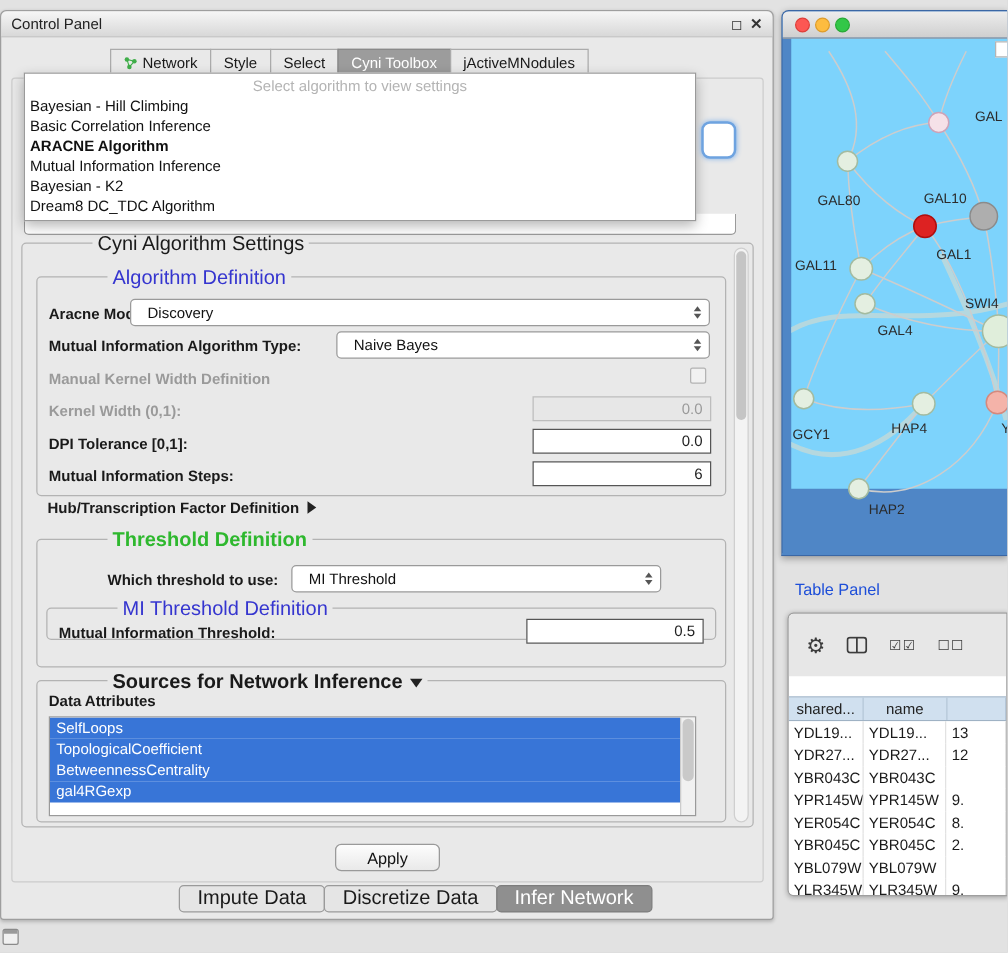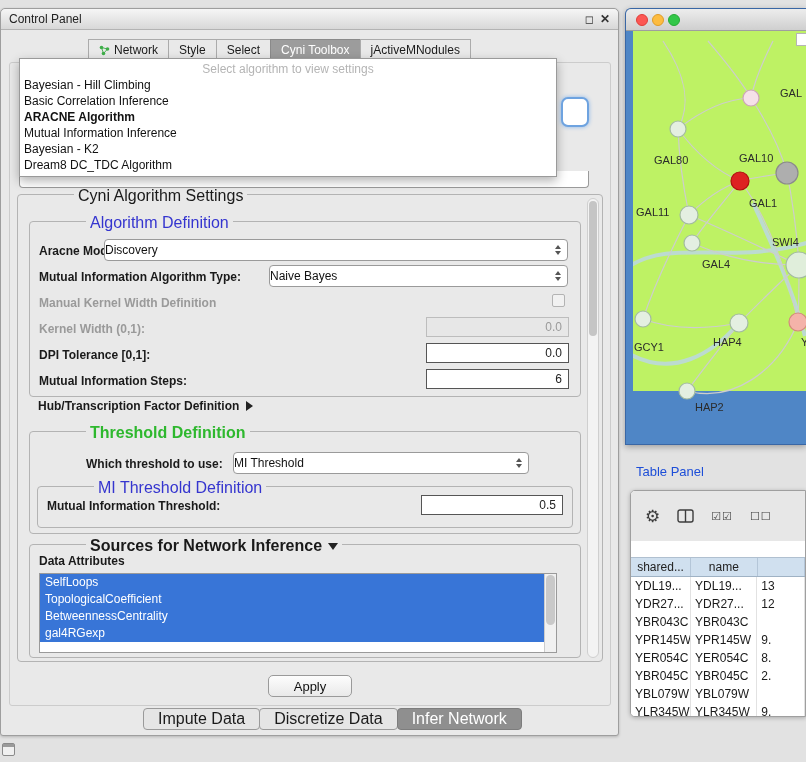--- a/index.html
+++ b/index.html
@@ -51,41 +51,41 @@
   .vscroll { position:absolute; right:3px; top:3px; bottom:3px; width:12px;
         background:#f3f3f3; border:1px solid #cfcfcf; border-radius:6px; }
   .vthumb { position:absolute; left:1px; right:1px; top:2px; height:135px;
         background:#c5c5c5; border-radius:5px; }
   .algdef-group { left:11px; top:26px; width:552px; height:176px; }
   .blue-title { color:#3535cf; font-weight:normal; }
   .green-title { color:#2eb82e; font-weight:bold; }
   .form-label { position:absolute; font-weight:bold; line-height:16px; white-space:nowrap; }
   .form-label.disabled { color:#9a9a9a; }
   .combo { position:absolute; display:flex; align-items:center; background:#fff;
-        border:1px solid #9a9a9a; border-radius:4px; padding:0 6px 0 0; height:22px; }
+        border:1px solid #9a9a9a; border-radius:4px; padding:0 6px 0 13px; height:22px; }
   .combo-val { font-size:12px; color:#111; }
   .arrows { margin-left:auto; display:flex; flex-direction:column; gap:2px; }
   .arr-up { width:0; height:0; border-left:3.5px solid transparent;
         border-right:3.5px solid transparent; border-bottom:4px solid #555; }
   .arr-dn { width:0; height:0; border-left:3.5px solid transparent;
         border-right:3.5px solid transparent; border-top:4px solid #555; }
   .field { position:absolute; height:20px; background:#fff; border:1px solid #555;
         text-align:right; padding:0 6px; font-family:"Liberation Sans",sans-serif;
         font-size:12px; color:#222; }
   .field.disabled { background:#e7e7e7; color:#9a9a9a; border-color:#bdbdbd; }
   .checkbox { position:absolute; width:13px; height:13px; background:#f1f1f1;
         border:1px solid #b3b3b3; border-radius:2px; }
   .hub-row { position:absolute; left:20px; top:204px; display:flex; align-items:center; gap:7px;
         font-weight:bold; }
   .tri-right { width:0; height:0; border-top:5px solid transparent;
         border-bottom:5px solid transparent; border-left:7px solid #222; }
   .tri-down { width:0; height:0; border-left:5px solid transparent;
         border-right:5px solid transparent; border-top:7px solid #222; }
   .threshold-group { left:11px; top:236px; width:552px; height:103px; }
-  .mi-group { left:7px; top:54px; width:536px; height:42px; }
+  .mi-group { left:7px; top:54px; width:536px; height:26px; }
   .sources-group { left:11px; top:349px; width:552px; height:114px; }
   .attr-list { position:absolute; left:9px; top:28px; width:518px; height:80px;
         background:#fff; border:1px solid #9a9a9a; overflow:hidden; }
   .attr-item { height:17px; line-height:17px; padding-left:5px; background:#3875d7;
         color:#fff; margin-right:12px; }
   .list-scroll { position:absolute; right:0; top:0; bottom:0; width:12px;
         background:#f1f1f1; border-left:1px solid #cccccc; }
   .list-thumb { position:absolute; left:1px; right:1px; top:1px; height:50px;
         background:#c9c9c9; border-radius:5px; }
   .apply-btn { position:absolute; left:267px; top:666px; width:84px; height:22px;
@@ -100,21 +100,21 @@
   .netwin { position:absolute; left:625px; top:8px; width:181px; height:437px;
         background:#4f86c6; border:1px solid #3a67a5; border-right:none;
         border-radius:6px 0 0 0; overflow:hidden; box-shadow:0 2px 6px rgba(0,0,0,.3); }
   .net-titlebar { height:22px; background:linear-gradient(#ededed,#cfcfcf);
         border-bottom:1px solid #9f9f9f; position:relative; }
   .tl { position:absolute; top:5px; width:12px; height:12px; border-radius:50%; }
   .tl.red    { left:10px; background:#fc5753; border:1px solid #df3e39; }
   .tl.yellow { left:26px; background:#fdbc40; border:1px solid #de9c29; }
   .tl.green  { left:42px; background:#33c748; border:1px solid #27aa35; }
   .net-canvas { position:absolute; left:7px; top:22px; width:174px; height:360px;
-        background:#bef264; }
+        background:#7dd3fc; }
   .net-canvas svg { display:block; }
   .net-scrollbox { position:absolute; right:0; top:2px; width:11px; height:13px;
         background:#fff; border:1px solid #b5b5b5; }
   .net-label { font-size:11px; fill:#2b2b2b; font-family:"Liberation Sans",sans-serif; }
   
   .tp-title { position:absolute; left:636px; top:464px; font-size:13px; color:#1d4ed8; }
   .tablewin { position:absolute; left:630px; top:490px; width:176px; height:227px;
         background:#fff; border:1px solid #9f9f9f; border-radius:5px 0 0 5px;
         overflow:hidden; box-shadow:0 1px 4px rgba(0,0,0,.25); }
   .tp-toolbar { height:50px; background:#e7e7e7; display:flex; align-items:center;

